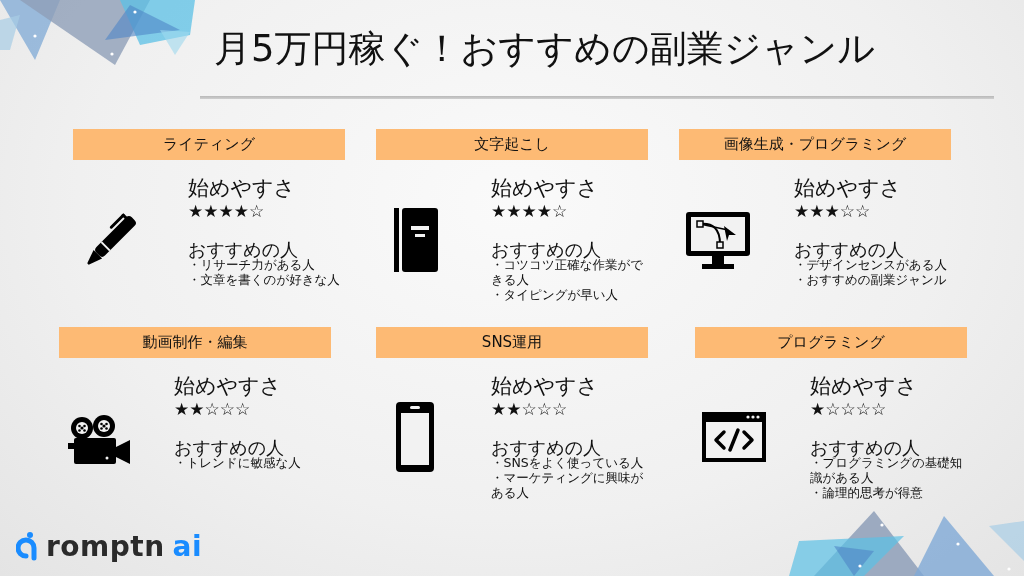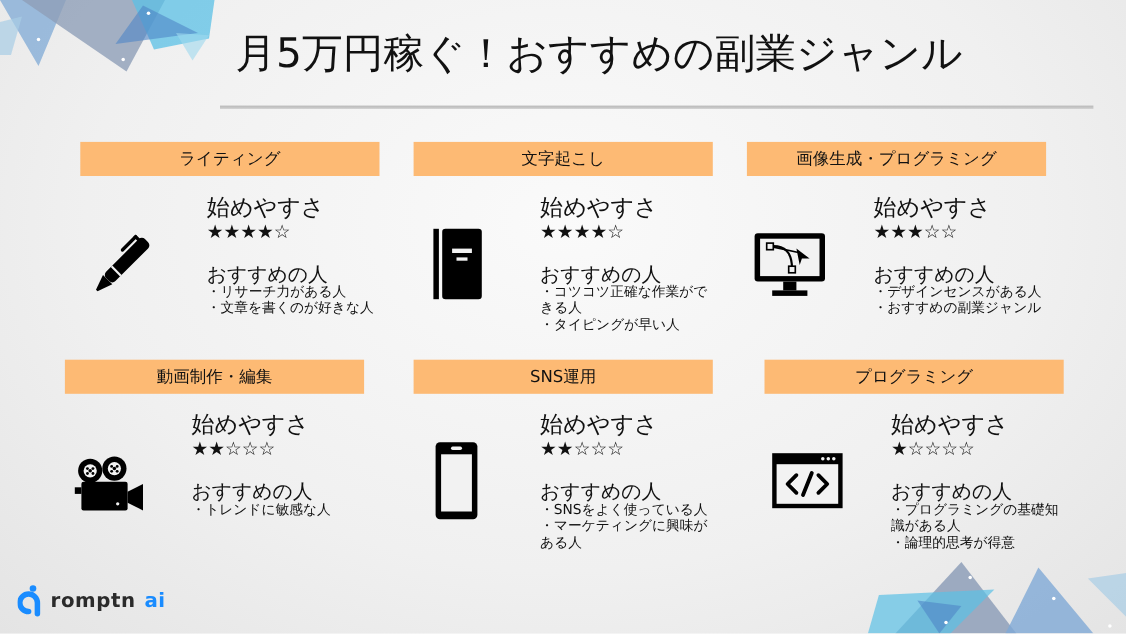--- a/index.html
+++ b/index.html
@@ -29,21 +29,21 @@
   }
   .card-icon { position: absolute; left: 0; top: 72px; width: 78px; height: 78px; display: flex; align-items: center; justify-content: center; }
   .card-body { position: absolute; left: 115px; top: 48px; width: 160px; }
   .ease-label { font-size: 21px; line-height: 22px; }
   .stars { font-size: 17px; line-height: 22px; letter-spacing: 0px; margin-top: 1px; }
   .rec-title { font-size: 18px; line-height: 15px; margin-top: 20px; }
   .rec-list { margin: 0; padding: 0; list-style: none; }
   .rec-item { font-size: 12.5px; line-height: 15px; }
 
   .logo { position: absolute; left: 16px; top: 530px; height: 32px; display: flex; align-items: center; }
-  .logo-text { font-size: 18px; font-weight: bold; color: #2b2b2b; margin-left: 8px; letter-spacing: 0.5px; font-family: "DejaVu Sans", sans-serif; }
+  .logo-text { font-size: 28px; font-weight: bold; color: #2b2b2b; margin-left: 8px; letter-spacing: 0.5px; font-family: "DejaVu Sans", sans-serif; }
   .logo-ai { color: #1a8cff; margin-left: 8px; }
 </style>
 </head>
 <body>
 
 <svg class="deco deco-tl" viewBox="0 0 200 70">
   <polygon points="0,0 60,0 35,60" fill="#7fa9d6" opacity="0.75"></polygon>
   <polygon points="20,0 150,0 115,65" fill="#8e9fb8" opacity="0.8"></polygon>
   <polygon points="120,0 195,0 190,35 140,45" fill="#5bc0e6" opacity="0.75"></polygon>
   <polygon points="105,40 180,30 130,5" fill="#4f86c6" opacity="0.6"></polygon>

